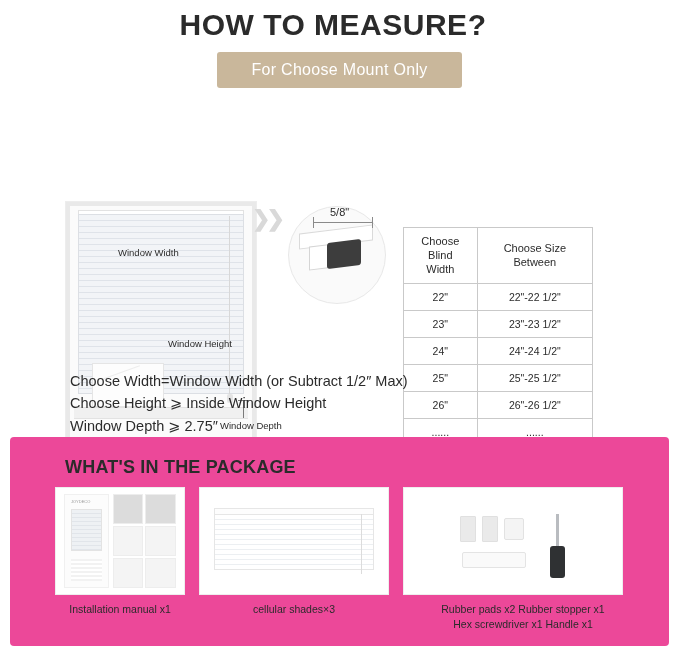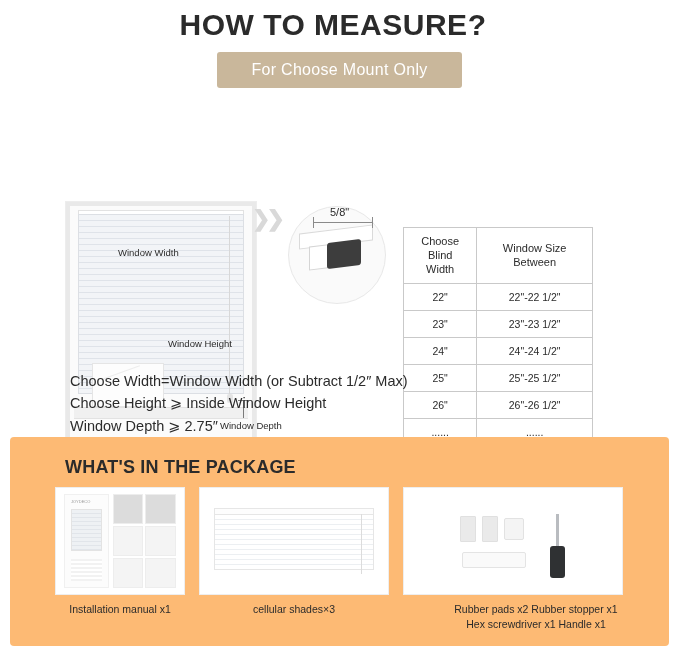--- a/index.html
+++ b/index.html
@@ -286,21 +286,21 @@
     color: #2b2b2b;
   }
 
   
   .package {
     position: absolute;
     left: 10px;
     top: 437px;
     width: 659px;
     height: 209px;
-    background: #fdba74;
+    background: #ec4899;
     border-radius: 4px;
   }
   .package-title {
     position: absolute;
     left: 55px;
     top: 20px;
     font-size: 18px;
     font-weight: bold;
     color: #2b2b2b;
     letter-spacing: 0.2px;
@@ -324,21 +324,21 @@
 
   .pkg-caption {
     position: absolute;
     font-size: 10.5px;
     color: #2b2b2b;
     text-align: center;
     line-height: 1.45;
   }
   .cap1 { left: 45px;  top: 165px; width: 130px; }
   .cap2 { left: 189px; top: 165px; width: 190px; }
-  .cap3 { left: 406px; top: 165px; width: 240px; }
+  .cap3 { left: 393px; top: 165px; width: 240px; }
 
   
   .manual {
     position: absolute;
     left: 8px; top: 6px; right: 8px; bottom: 6px;
     display: flex;
     gap: 4px;
   }
   .manual-left {
     width: 40%;
@@ -468,21 +468,21 @@
   <div class="mag-dim">5/8"</div>
 
   <table class="size-table">
     <thead>
       <tr>
         <th>
           <span>Choose Blind</span><br>
           <span>Width</span>
         </th>
         <th>
-          <span>Window Size Between</span>
+          <span>Choose Size Between</span>
         </th>
       </tr>
     </thead>
     <tbody>
       <tr>
         <td>22"</td>
         <td>22"-22 1/2"</td>
       </tr>
       <tr>
         <td>23"</td>

